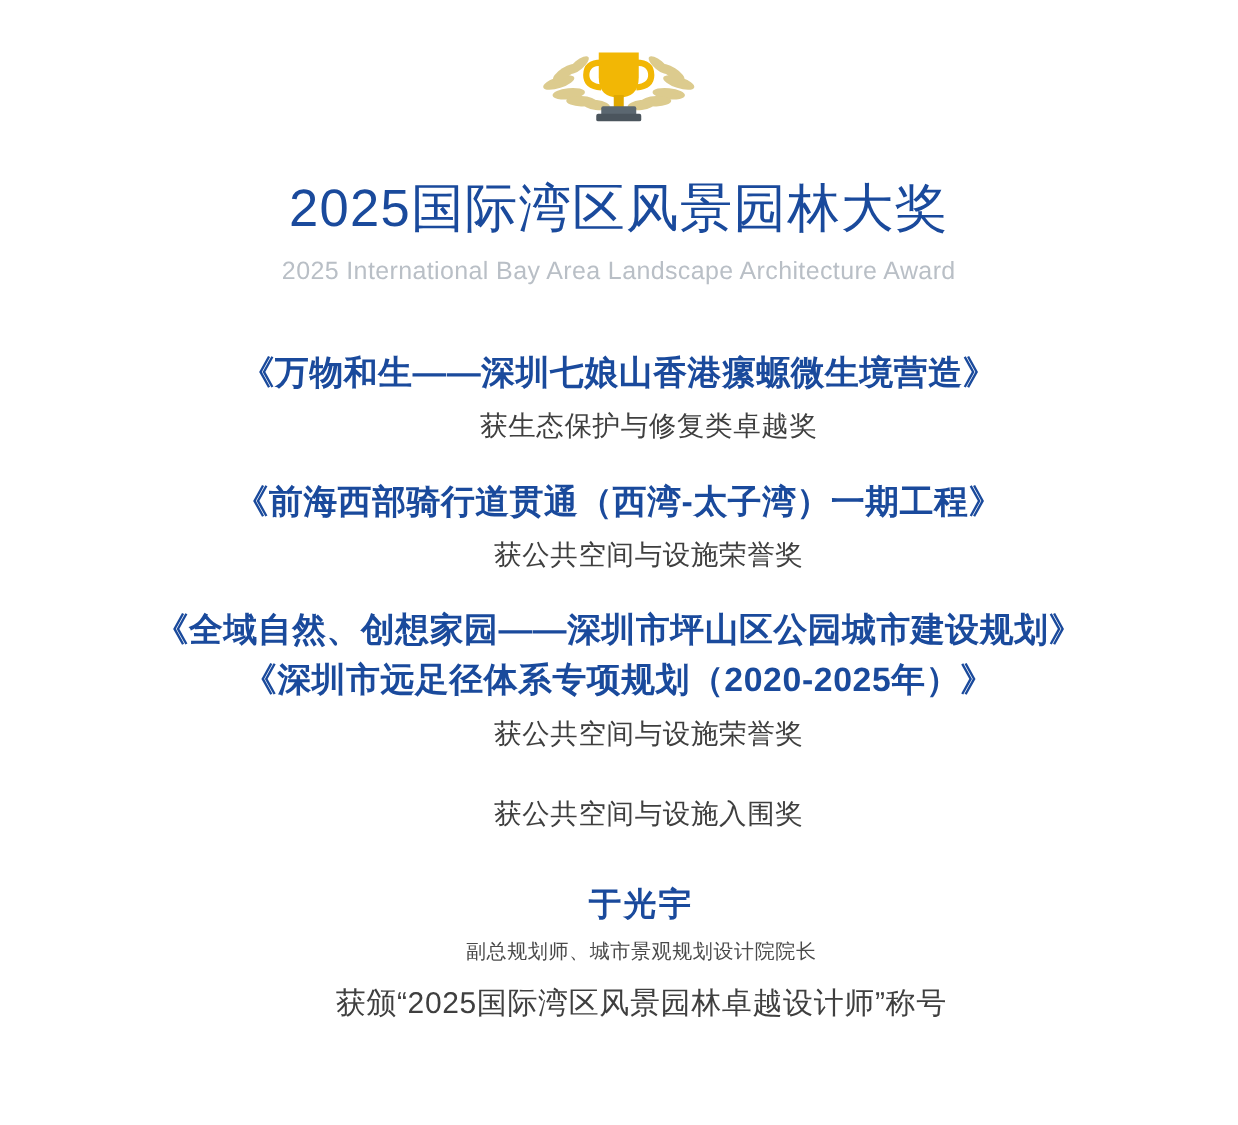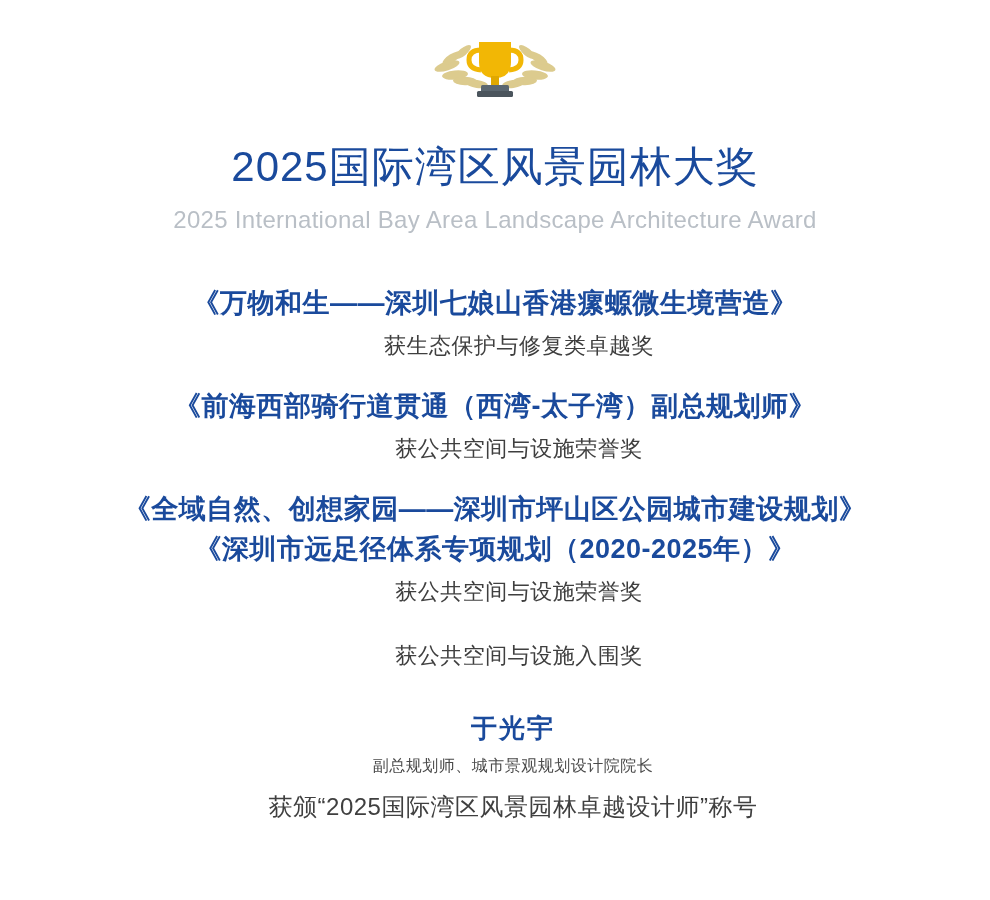--- a/index.html
+++ b/index.html
@@ -38,21 +38,21 @@
     margin-top: 42px;
     font-size: 42px;
     font-weight: 400;
     color: #1a4a9c;
     letter-spacing: 1px;
     line-height: 1.1;
     text-align: center;
   }
   .title-en {
     margin-top: 16px;
-    font-size: 24px;
+    font-size: 20px;
     font-weight: 400;
     color: #b9bfc6;
     letter-spacing: 0.3px;
     text-align: center;
   }
 
   
   .awards {
     margin-top: 50px;
     width: 100%;
@@ -147,21 +147,21 @@
   <div class="title-en">2025 International Bay Area Landscape Architecture Award</div>
 
   <div class="awards">
 
     <div class="award-block">
       <div class="award-title">《万物和生——深圳七娘山香港瘰螈微生境营造》</div>
       <div class="award-sub">获生态保护与修复类卓越奖</div>
     </div>
 
     <div class="award-block">
-      <div class="award-title">《前海西部骑行道贯通（西湾-太子湾）副总规划师》</div>
+      <div class="award-title">《前海西部骑行道贯通（西湾-太子湾）一期工程》</div>
       <div class="award-sub">获公共空间与设施荣誉奖</div>
     </div>
 
     <div class="award-block">
       <div class="award-title">《全域自然、创想家园——深圳市坪山区公园城市建设规划》</div>
       <div class="award-title">《深圳市远足径体系专项规划（2020-2025年）》</div>
       <div class="award-sub">获公共空间与设施荣誉奖</div>
     </div>
 
     <div class="award-block">

